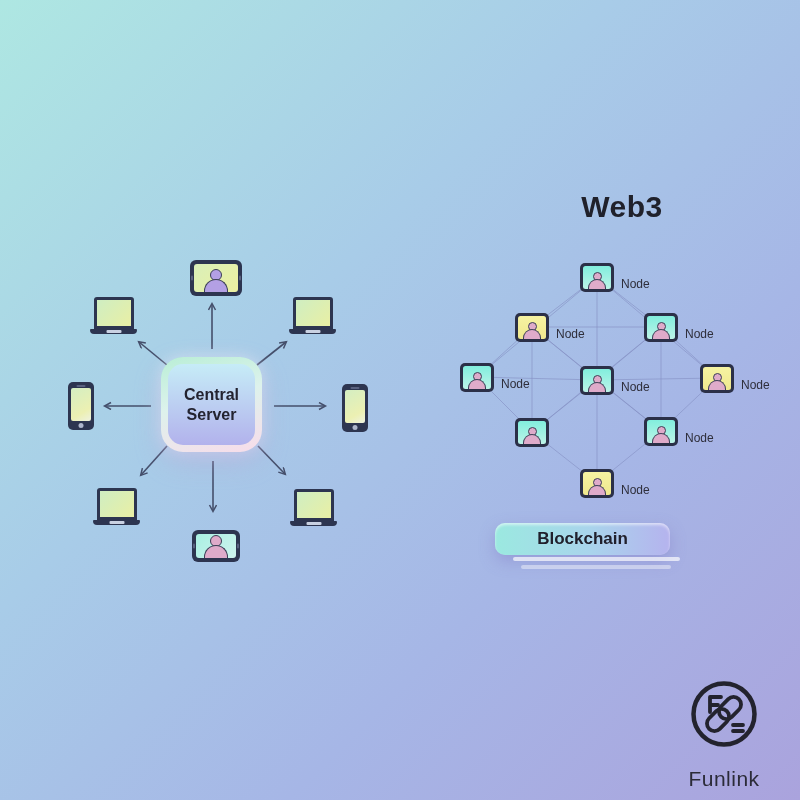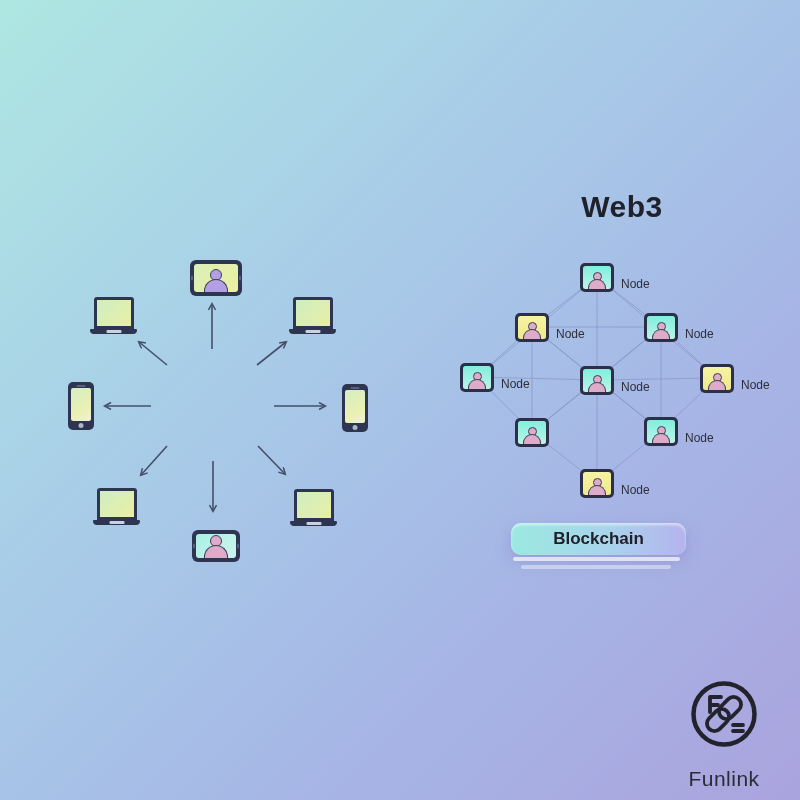--- a/index.html
+++ b/index.html
@@ -90,21 +90,21 @@
   .node.yellow .nscreen{background:linear-gradient(180deg,#f6f3a2 0%,#efe88e 100%);}
   .node-label{
     position:absolute;left:calc(100% + 7px);top:2px;
     font-size:12px;color:#2e2e3a;white-space:nowrap;margin-top:12px;
   }
   [data-name="mesh-edges"] line{stroke:#858fc4;stroke-opacity:.62;stroke-width:1;}
   [data-name="web2-arrows"] line{stroke:#454f6b;stroke-width:1.6;}
 
   
   .blockchain-bar{
-    position:absolute;left:511px;top:523px;width:175px;height:32px;box-sizing:border-box;
+    position:absolute;left:495px;top:523px;width:175px;height:32px;box-sizing:border-box;
     border-radius:10px;
     background:linear-gradient(90deg,#9be9e0 0%,#a9d4ec 55%,#b5b3ee 100%);
     box-shadow:inset 0 2px 3px rgba(255,255,255,.55),0 6px 16px rgba(120,110,190,.35);
     display:flex;align-items:center;justify-content:center;
     font-size:17px;font-weight:bold;color:#20202c;
   }
   .streak{position:absolute;border-radius:2px;background:rgba(255,255,255,.68);}
   .streak.s1{left:513px;top:557px;width:167px;height:4px;}
   .streak.s2{left:521px;top:565px;width:150px;height:3.5px;background:rgba(255,255,255,.42);}
 
@@ -128,20 +128,23 @@
     <line x1="212" y1="349" x2="212" y2="304" marker-end="url(#ah)"></line>
     <line x1="213" y1="461" x2="213" y2="511" marker-end="url(#ah)"></line>
     <line x1="151" y1="406" x2="105" y2="406" marker-end="url(#ah)"></line>
     <line x1="274" y1="406" x2="325" y2="406" marker-end="url(#ah)"></line>
     <line x1="167" y1="365" x2="139" y2="342" marker-end="url(#ah)"></line>
     <line x1="257" y1="365" x2="286" y2="342" marker-end="url(#ah)"></line>
     <line x1="167" y1="446" x2="141" y2="475" marker-end="url(#ah)"></line>
     <line x1="258" y1="446" x2="285" y2="474" marker-end="url(#ah)"></line>
   </svg>
 
+  <div class="server-box" data-name="central-server-box">
+    <div class="server-inner" data-name="central-server-label">Central Server</div>
+  </div>
 
   <div class="laptop" style="left:90px;top:297px;" data-name="laptop-upper-left">
     <div class="lscreen" data-name="laptop-screen"></div>
     <div class="lbase" data-name="laptop-base"></div>
   </div>
   <div class="laptop" style="left:289px;top:297px;" data-name="laptop-upper-right">
     <div class="lscreen" data-name="laptop-screen"></div>
     <div class="lbase" data-name="laptop-base"></div>
   </div>
   <div class="laptop" style="left:93px;top:488px;" data-name="laptop-lower-left">

